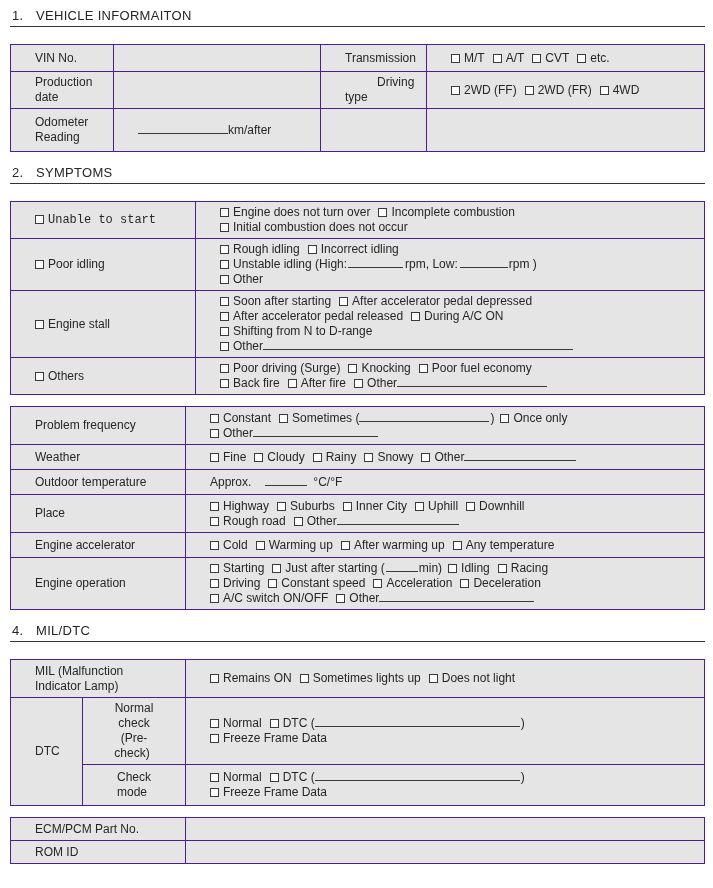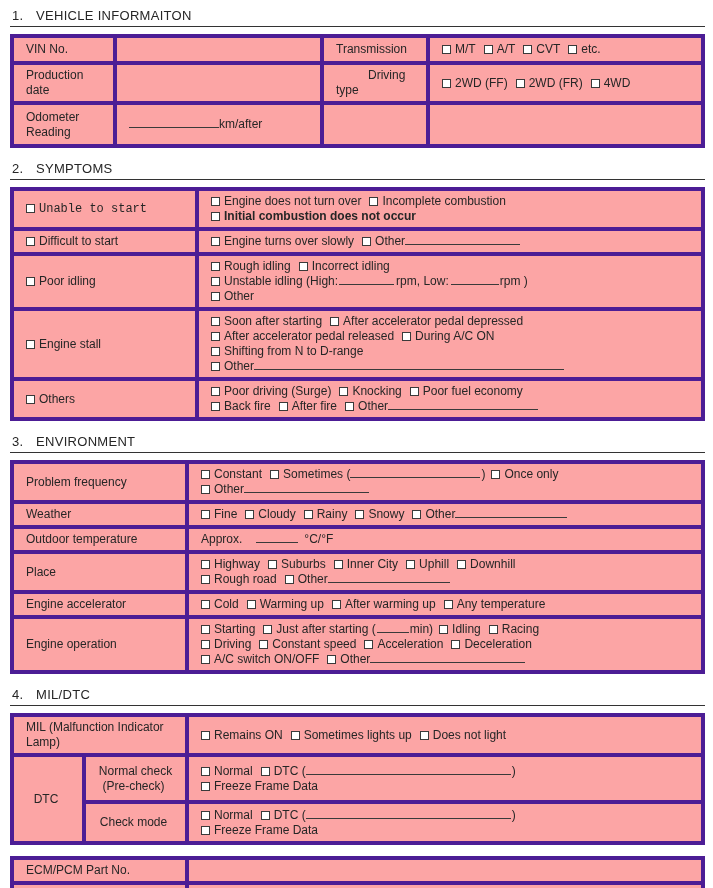--- a/index.html
+++ b/index.html
@@ -9,35 +9,35 @@
     font-family: "Liberation Sans", sans-serif;
     font-size: 12px;
     color: #262626;
     overflow: hidden;
   }
   #form-root { padding: 6px 8px 4px 10px; }
   .sec { margin-bottom: 11px; }
   .sec-h {
     border-bottom: 1px solid #333333;
     padding: 2px 0 3px 2px;
-    margin-bottom: 7px;
+    margin-bottom: 17px;
     font-size: 13px;
     letter-spacing: 0.3px;
   }
   .sec-num { display: inline-block; width: 24px; }
   table.form-table {
     border-collapse: collapse;
     width: 100%;
     table-layout: fixed;
   }
   td.cell {
-    border: 4px solid #4c1d95;
-    padding: 3px 12px;
+    border: 1px solid #4c1d95;
+    padding: 3px 24px;
     vertical-align: middle;
-    background: #fca5a5;
+    background: #e5e5e5;
   }
   td.center { text-align: center; }
   .line { line-height: 15px; }
   .item { display: inline-block; white-space: nowrap; }
   .cbx {
     display: inline-block;
     width: 9px; height: 9px;
     border: 1px solid #3a3a3a;
     background: #ffffff;
     vertical-align: -1px;
@@ -108,29 +108,21 @@
           <col style="width: 185px;">
           <col>
         </colgroup>
         <tbody>
           <tr class="form-row" style="height: 36px;">
             <td class="cell">
               <div class="line"><span class="item" style="margin-right: 8px; font-family: Liberation Mono, monospace;"><span class="cbx"></span><span class="lbl">Unable to start</span></span></div>
             </td>
             <td class="cell">
               <div class="line"><span class="item" style="margin-right: 8px;"><span class="cbx"></span><span class="lbl">Engine does not turn over</span></span><span class="item" style="margin-right: 8px;"><span class="cbx"></span><span class="lbl">Incomplete combustion</span></span></div>
-              <div class="line"><span class="item" style="margin-right: 8px; font-weight: bold;"><span class="cbx"></span><span class="lbl">Initial combustion does not occur</span></span></div>
-            </td>
-          </tr>
-          <tr class="form-row" style="height: 25px;">
-            <td class="cell">
-              <div class="line"><span class="item" style="margin-right: 8px;"><span class="cbx"></span><span class="lbl">Difficult to start</span></span></div>
-            </td>
-            <td class="cell">
-              <div class="line"><span class="item" style="margin-right: 8px;"><span class="cbx"></span><span class="lbl">Engine turns over slowly</span></span><span class="item" style="margin-right: 0px;"><span class="cbx"></span><span class="lbl">Other</span></span><span class="blank" style="width: 115px; margin-right: 4px;"></span></div>
+              <div class="line"><span class="item" style="margin-right: 8px;"><span class="cbx"></span><span class="lbl">Initial combustion does not occur</span></span></div>
             </td>
           </tr>
           <tr class="form-row" style="height: 50px;">
             <td class="cell">
               <div class="line"><span class="item" style="margin-right: 8px;"><span class="cbx"></span><span class="lbl">Poor idling</span></span></div>
             </td>
             <td class="cell">
               <div class="line"><span class="item" style="margin-right: 8px;"><span class="cbx"></span><span class="lbl">Rough idling</span></span><span class="item" style="margin-right: 8px;"><span class="cbx"></span><span class="lbl">Incorrect idling</span></span></div>
               <div class="line"><span class="item" style="margin-right: 1px;"><span class="cbx"></span><span class="lbl">Unstable idling (High:</span></span><span class="blank" style="width: 55px; margin-right: 2px;"></span><span class="stext" style="margin-right: 2px;">rpm, Low:</span><span class="blank" style="width: 48px; margin-right: 1px;"></span><span class="stext" style="margin-right: 4px;">rpm )</span></div>
               <div class="line"><span class="item" style="margin-right: 8px;"><span class="cbx"></span><span class="lbl">Other</span></span></div>
@@ -153,21 +145,20 @@
             </td>
             <td class="cell">
               <div class="line"><span class="item" style="margin-right: 8px;"><span class="cbx"></span><span class="lbl">Poor driving (Surge)</span></span><span class="item" style="margin-right: 8px;"><span class="cbx"></span><span class="lbl">Knocking</span></span><span class="item" style="margin-right: 8px;"><span class="cbx"></span><span class="lbl">Poor fuel economy</span></span></div>
               <div class="line"><span class="item" style="margin-right: 8px;"><span class="cbx"></span><span class="lbl">Back fire</span></span><span class="item" style="margin-right: 8px;"><span class="cbx"></span><span class="lbl">After fire</span></span><span class="item" style="margin-right: 0px;"><span class="cbx"></span><span class="lbl">Other</span></span><span class="blank" style="width: 150px; margin-right: 4px;"></span></div>
             </td>
           </tr>
         </tbody>
       </table>
     </section>
     <section class="sec">
-      <div class="sec-h"><span class="sec-num">3.</span><span class="sec-title">ENVIRONMENT</span></div>
       <table class="form-table">
         <colgroup>
           <col style="width: 175px;">
           <col>
         </colgroup>
         <tbody>
           <tr class="form-row" style="height: 38px;">
             <td class="cell">
               <div class="line"><span class="stext" style="margin-right: 4px;">Problem frequency</span></div>
             </td>

